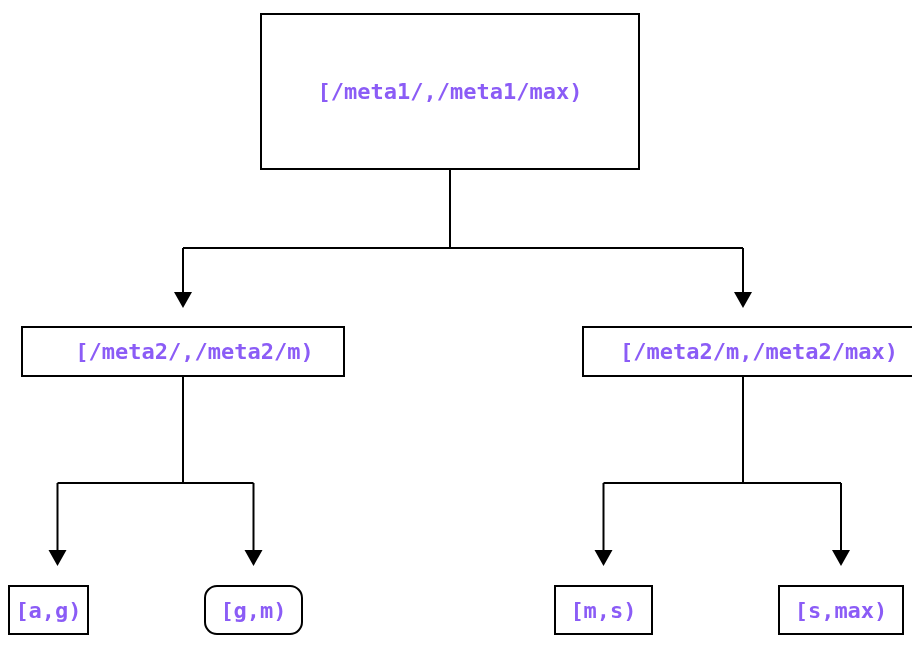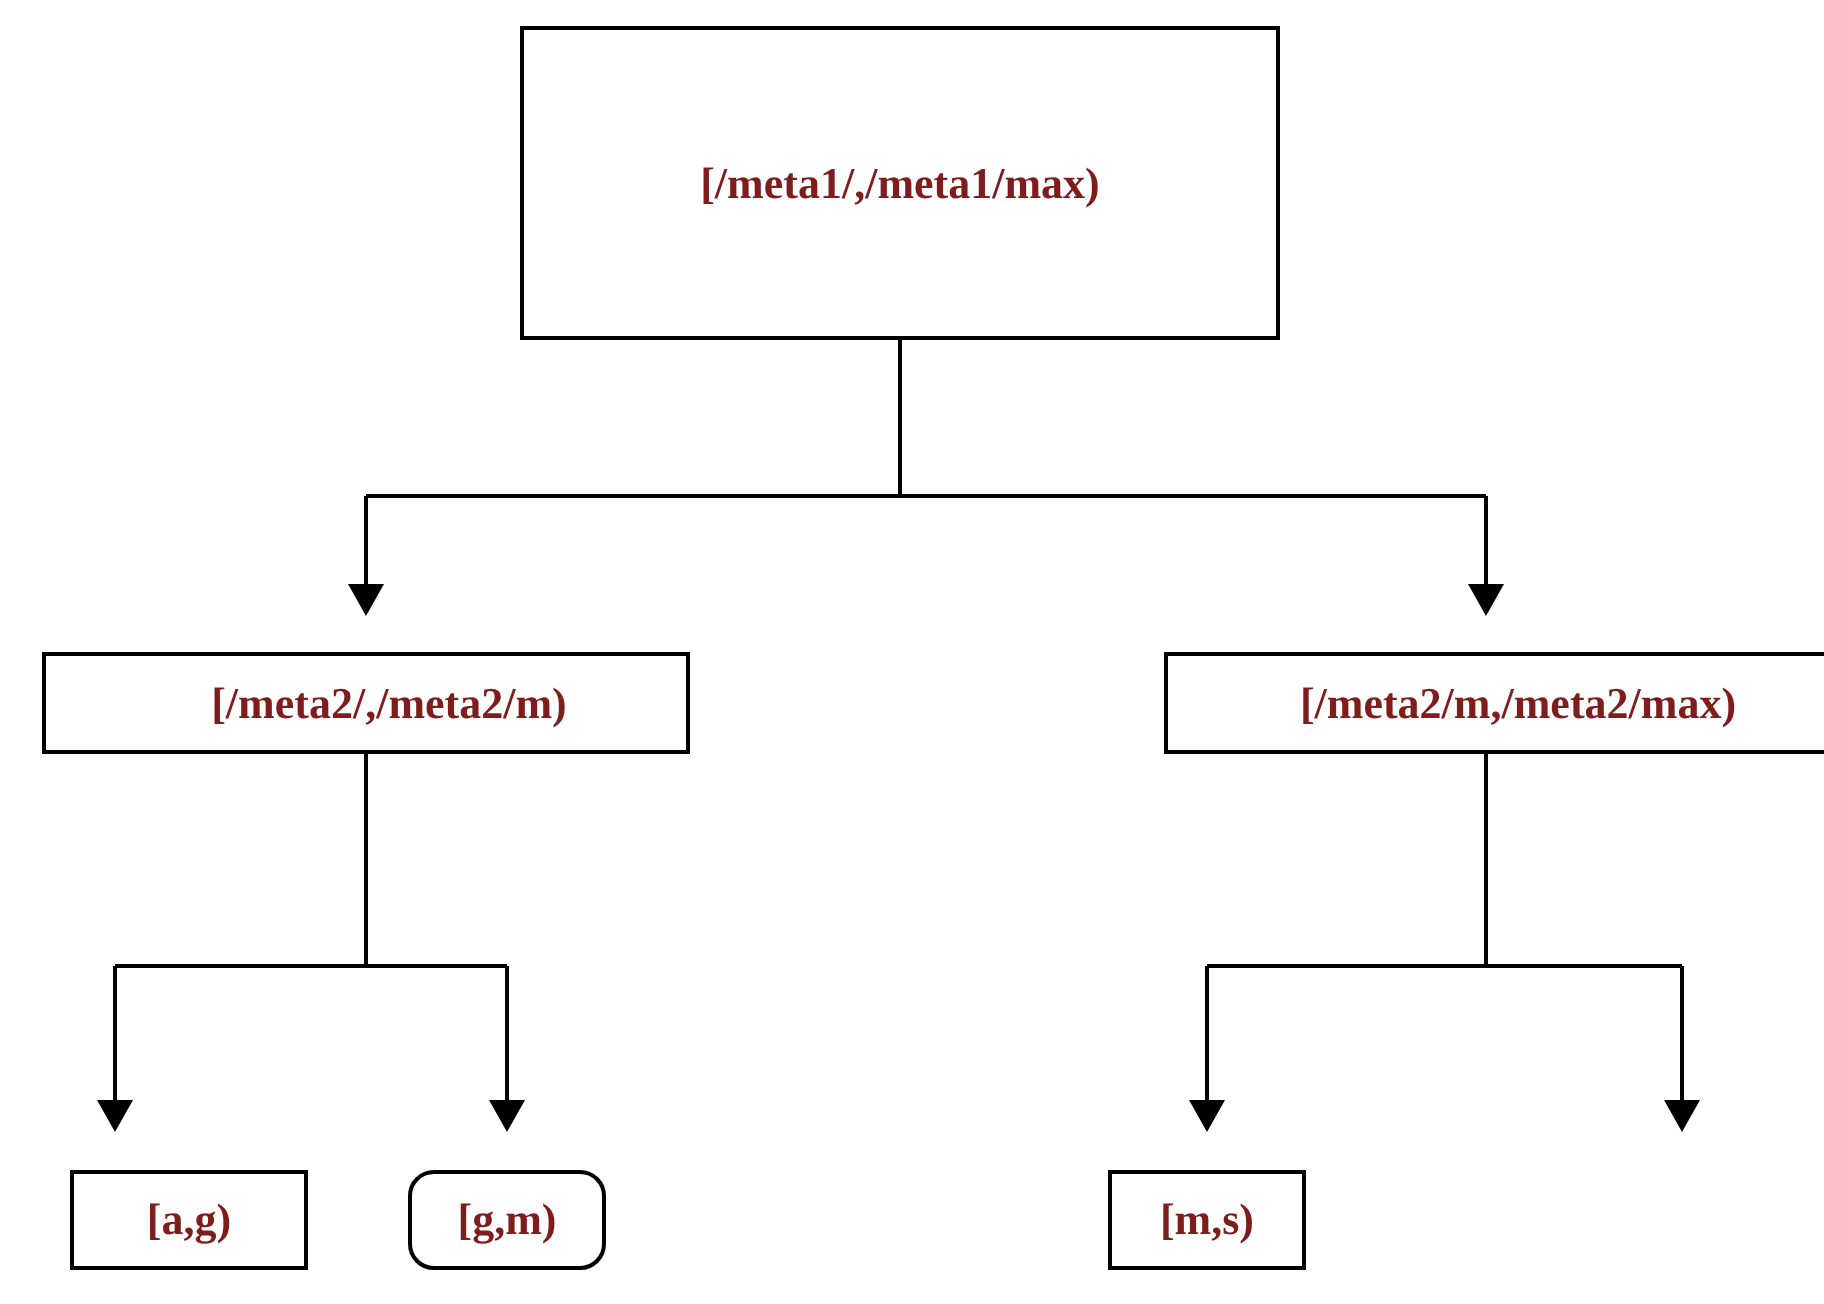--- a/index.html
+++ b/index.html
@@ -25,28 +25,27 @@
   .node {
     position: absolute;
     box-sizing: border-box;
     border: 2px solid #000000;
     background: #ffffff;
     display: flex;
     align-items: center;
     justify-content: center;
     font-size: 22px;
     font-weight: bold;
-    color: #7f1d1d;
+    color: #8b5cf6;
     white-space: nowrap;
-    font-family: Liberation Serif, serif;
   }
   .node-root      { left: 260px; top: 13px;  width: 380px; height: 157px; }
   .node-l2-left   { left: 21px;  top: 326px; width: 324px; height: 51px; padding-left: 23px; }
   .node-l2-right  { left: 582px; top: 326px; width: 354px; height: 51px; justify-content: center; }
-  .node-leaf-ag   { left: 8px;   top: 585px; width: 119px;  height: 50px; margin-left: 27px; }
+  .node-leaf-ag   { left: 8px;   top: 585px; width: 81px;  height: 50px; }
   .node-leaf-gm   { left: 204px; top: 585px; width: 99px;  height: 50px; border-radius: 13px; }
   .node-leaf-ms   { left: 554px; top: 585px; width: 99px;  height: 50px; }
   .node-leaf-smax { left: 778px; top: 585px; width: 126px; height: 50px; }
   .edge {
     stroke: #000000;
     stroke-width: 2;
     fill: none;
   }
   .arrowhead {
     fill: #000000;
@@ -105,14 +104,17 @@
   </div>
 
   <div class="node node-leaf-gm">
     <span>[g,m)</span>
   </div>
 
   <div class="node node-leaf-ms">
     <span>[m,s)</span>
   </div>
 
+  <div class="node node-leaf-smax">
+    <span>[s,max)</span>
+  </div>
 
 </div>
 
 </body></html>

